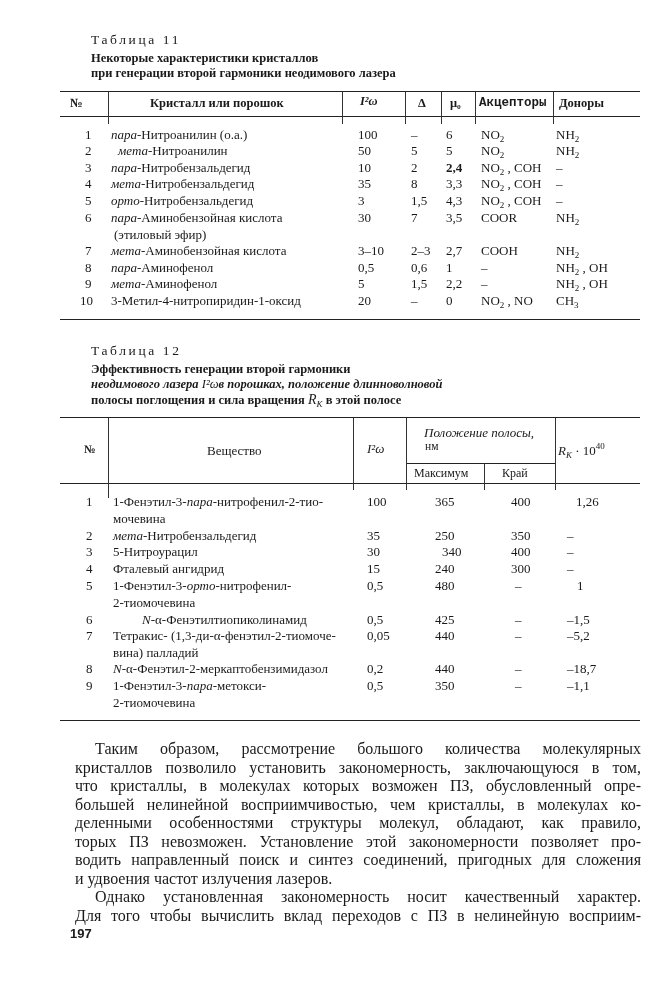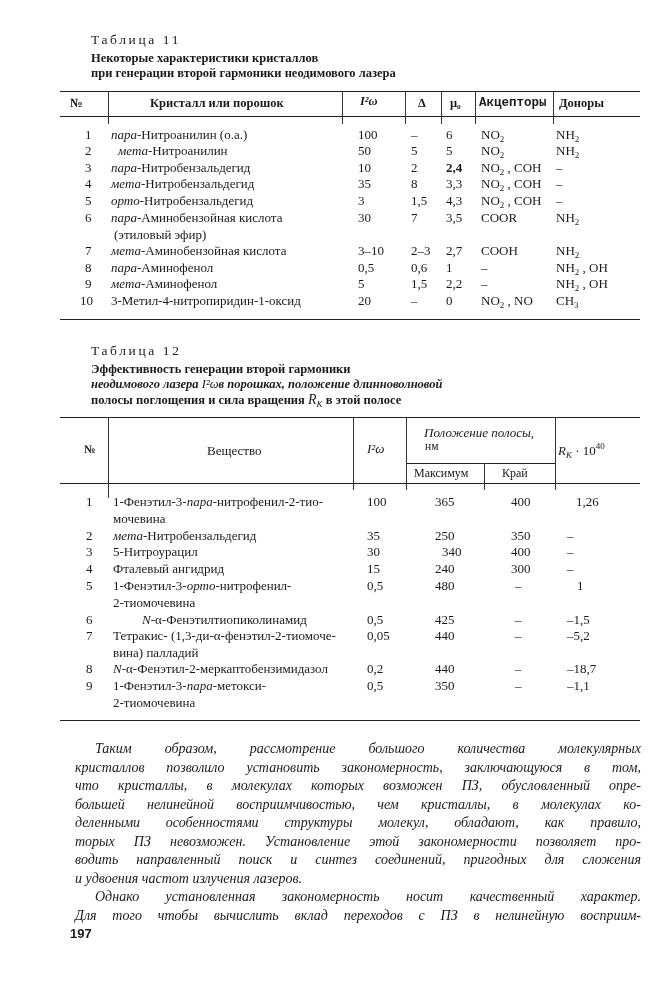--- a/index.html
+++ b/index.html
@@ -7,22 +7,22 @@
            font-family: "Liberation Serif", "DejaVu Serif", serif; color: #1a1a1a; }
     .abs { position: absolute; }
     .caption-label { font-size: 13.5px; letter-spacing: 2.6px; }
     .caption-title { font-size: 12.5px; font-weight: bold; line-height: 15px; }
     .caption-title i { font-weight: bold; }
     .cell { position: absolute; font-size: 13px; line-height: 16px; white-space: nowrap; }
     .hdr { position: absolute; font-size: 12.5px; font-weight: bold; white-space: nowrap; }
     .hline { position: absolute; height: 0; border-top: 1.3px solid #222; }
     .hline.thick { border-top-width: 1.8px; }
     .vline { position: absolute; width: 0; border-left: 1px solid #333; }
-    .para { position: absolute; left: 75px; width: 566px; font-size: 14px; line-height: 18.5px;
-            text-align: justify; font-style: italic; }
+    .para { position: absolute; left: 75px; width: 566px; font-size: 16px; line-height: 18.5px;
+            text-align: justify; }
     .para .line { display: block; text-align: justify; text-align-last: justify; height: 18.5px; white-space: nowrap; }
     .para .line.last { text-align-last: left; }
     sub { font-size: 9px; vertical-align: -3px; line-height: 0; }
     sup { font-size: 9px; vertical-align: 6px; line-height: 0; }
     .page-num { font-family: "Liberation Sans", "DejaVu Sans", sans-serif; font-weight: bold; font-size: 13px; }
   </style>
 </head>
 <body>
 
 <div class="abs caption-label" style="left:91px; top:32px;">Таблица 11</div>

